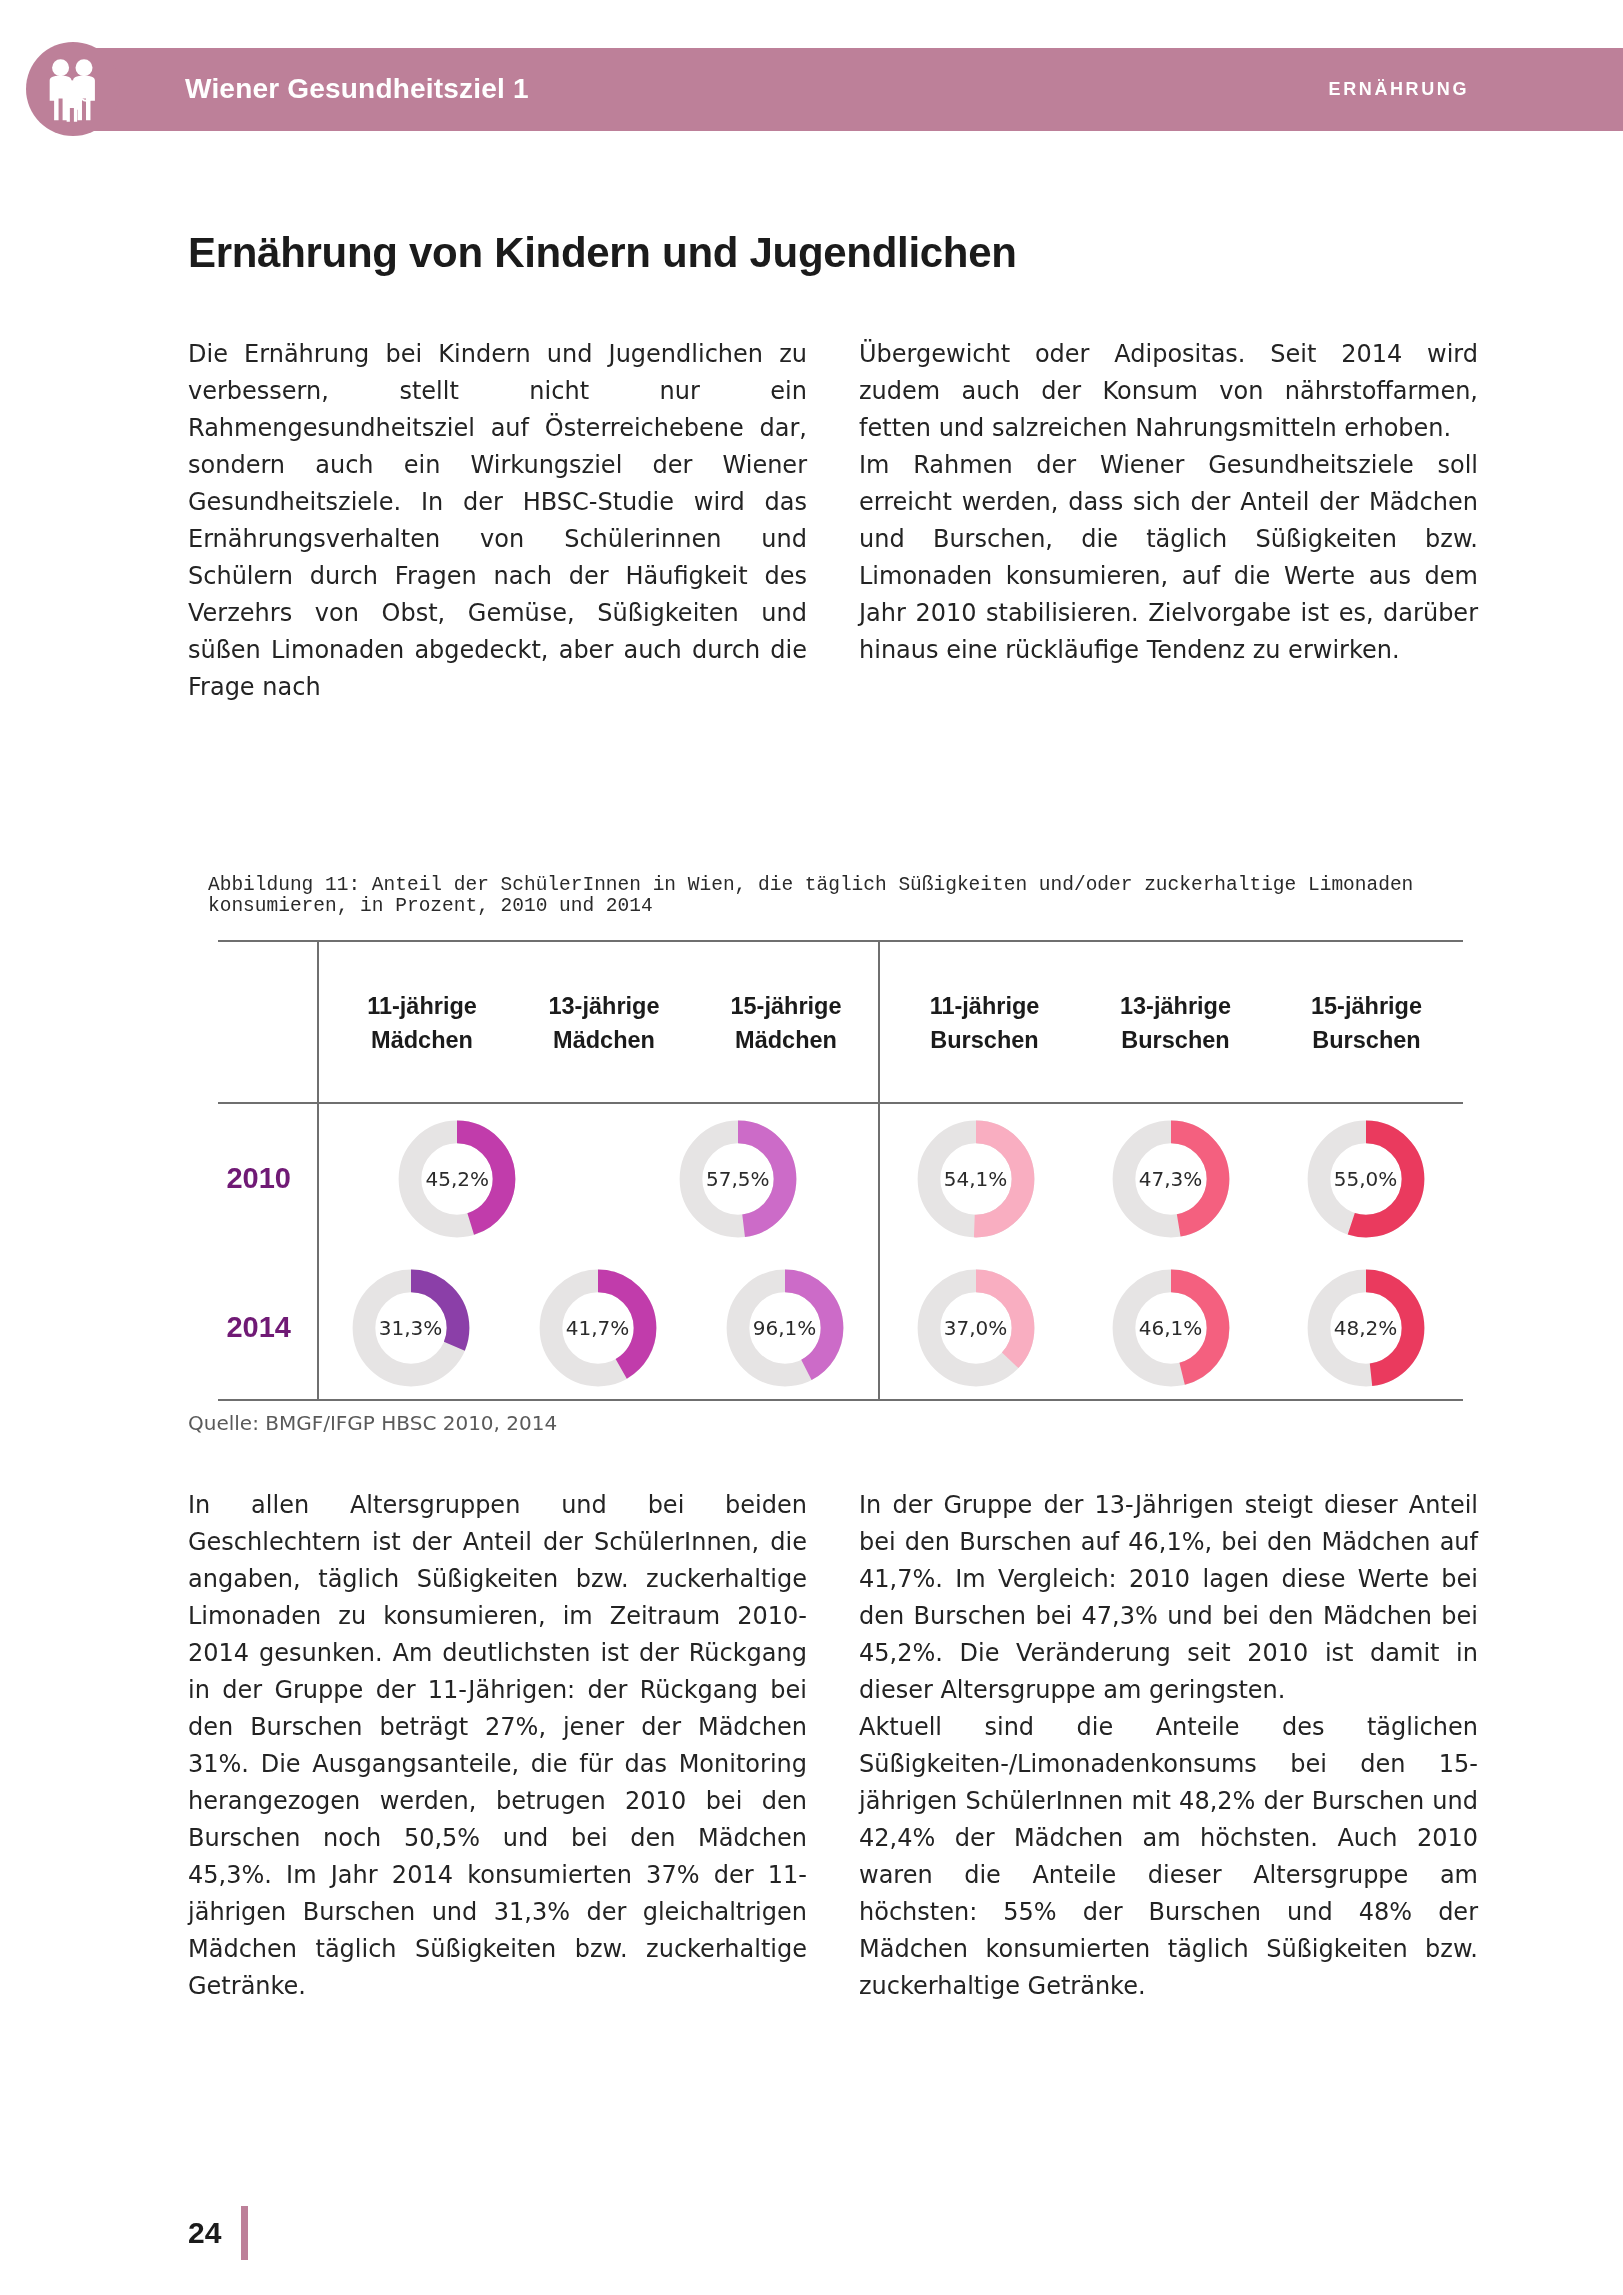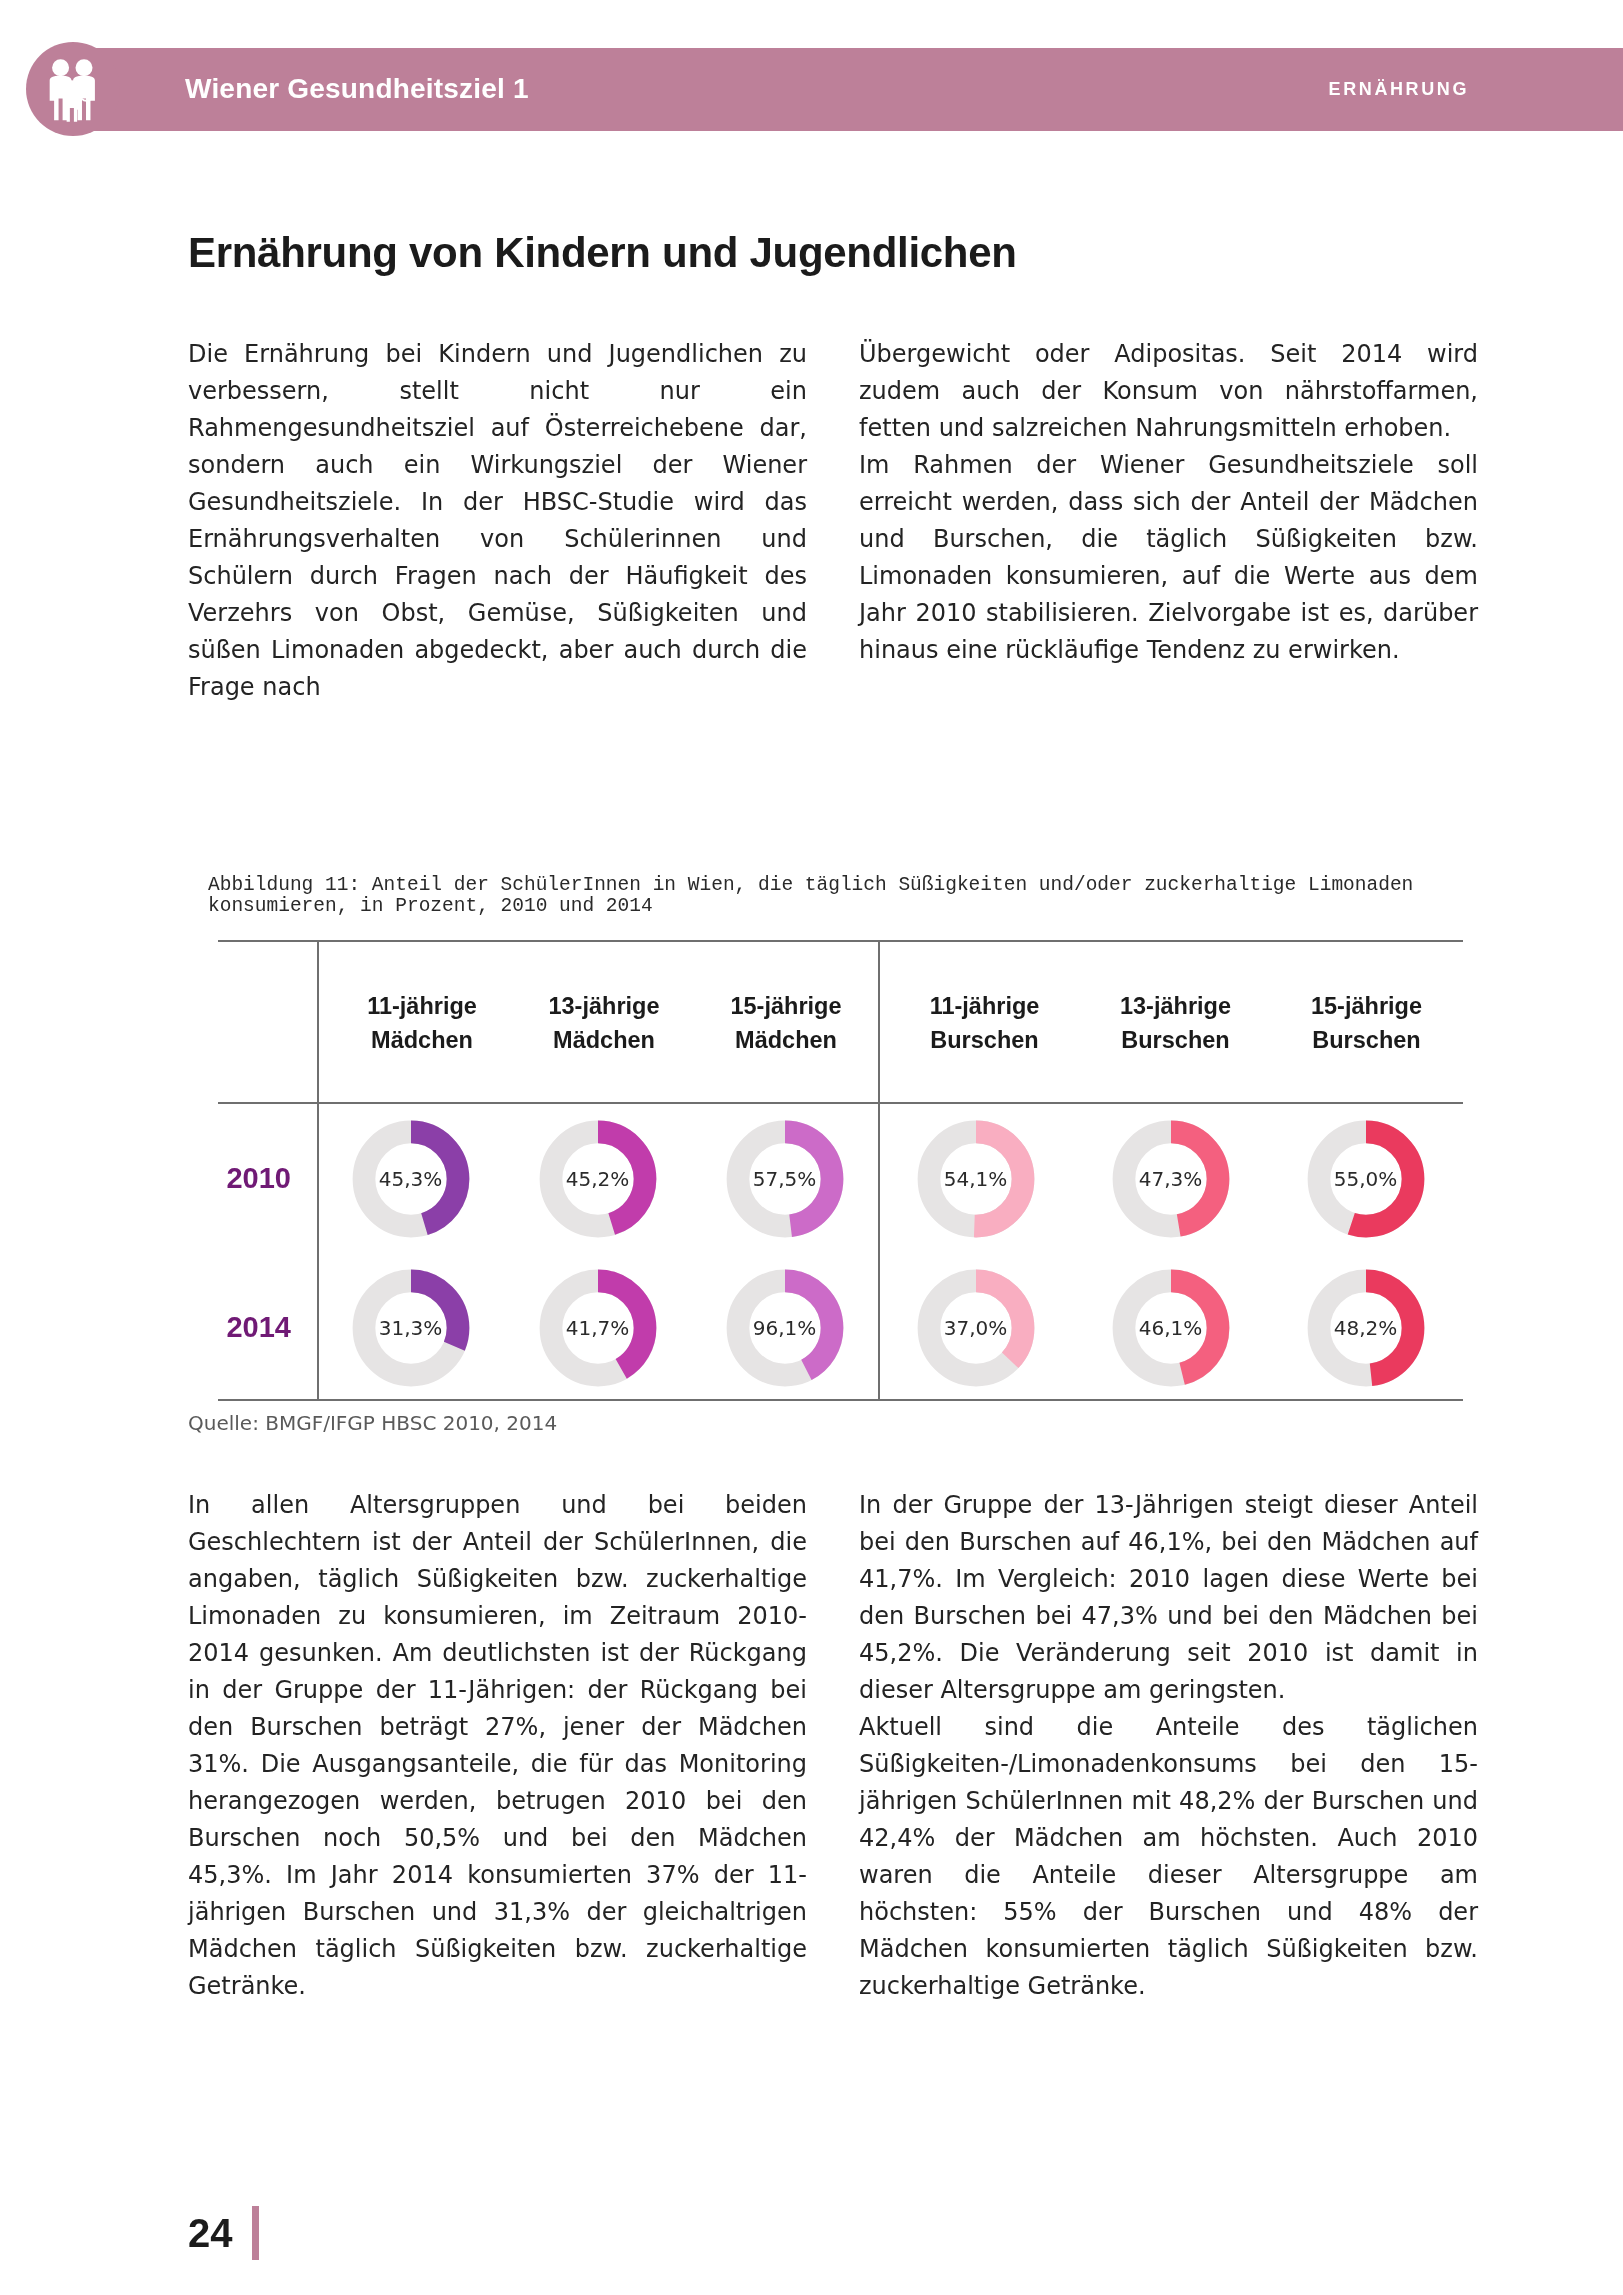--- a/index.html
+++ b/index.html
@@ -206,21 +206,21 @@
   
   .footer {
     position: absolute;
     left: 188px;
     top: 2206px;
     display: flex;
     align-items: center;
     height: 54px;
   }
   .footer-page {
-    font-size: 40px;
+    font-size: 30px;
     font-weight: bold;
     color: #1b1b1b;
     font-family: "Liberation Sans", sans-serif;
   }
   .footer-bar {
     width: 7.3px;
     height: 54px;
     background: #bd8099;
     margin-left: 19.5px;
   }
@@ -297,29 +297,20 @@
   </div>
 
   <div class="fig-data-row row-2010">
     <div class="row-label">2010</div>
     <div class="row-donuts">
       <div class="donut-group girls">
         <div class="donut-cell">
             <div class="donut">
               <svg width="120" height="120" viewBox="0 0 148 148">
                 <circle cx="74" cy="74" r="58" fill="none" stroke="#e6e4e4" stroke-width="28"></circle>
-                <circle cx="74" cy="74" r="58" fill="none" stroke="#8b3fa8" stroke-width="28" stroke-dasharray="165.08 364.42"></circle>
-              </svg>
-              <div class="donut-value">45,3%</div>
-            </div>
-          </div>
-        <div class="donut-cell">
-            <div class="donut">
-              <svg width="120" height="120" viewBox="0 0 148 148">
-                <circle cx="74" cy="74" r="58" fill="none" stroke="#e6e4e4" stroke-width="28"></circle>
                 <circle cx="74" cy="74" r="58" fill="none" stroke="#c13cab" stroke-width="28" stroke-dasharray="164.72 364.42"></circle>
               </svg>
               <div class="donut-value">45,2%</div>
             </div>
           </div>
         <div class="donut-cell">
             <div class="donut">
               <svg width="120" height="120" viewBox="0 0 148 148">
                 <circle cx="74" cy="74" r="58" fill="none" stroke="#e6e4e4" stroke-width="28"></circle>
                 <circle cx="74" cy="74" r="58" fill="none" stroke="#cc6bc8" stroke-width="28" stroke-dasharray="174.92 364.42"></circle>

